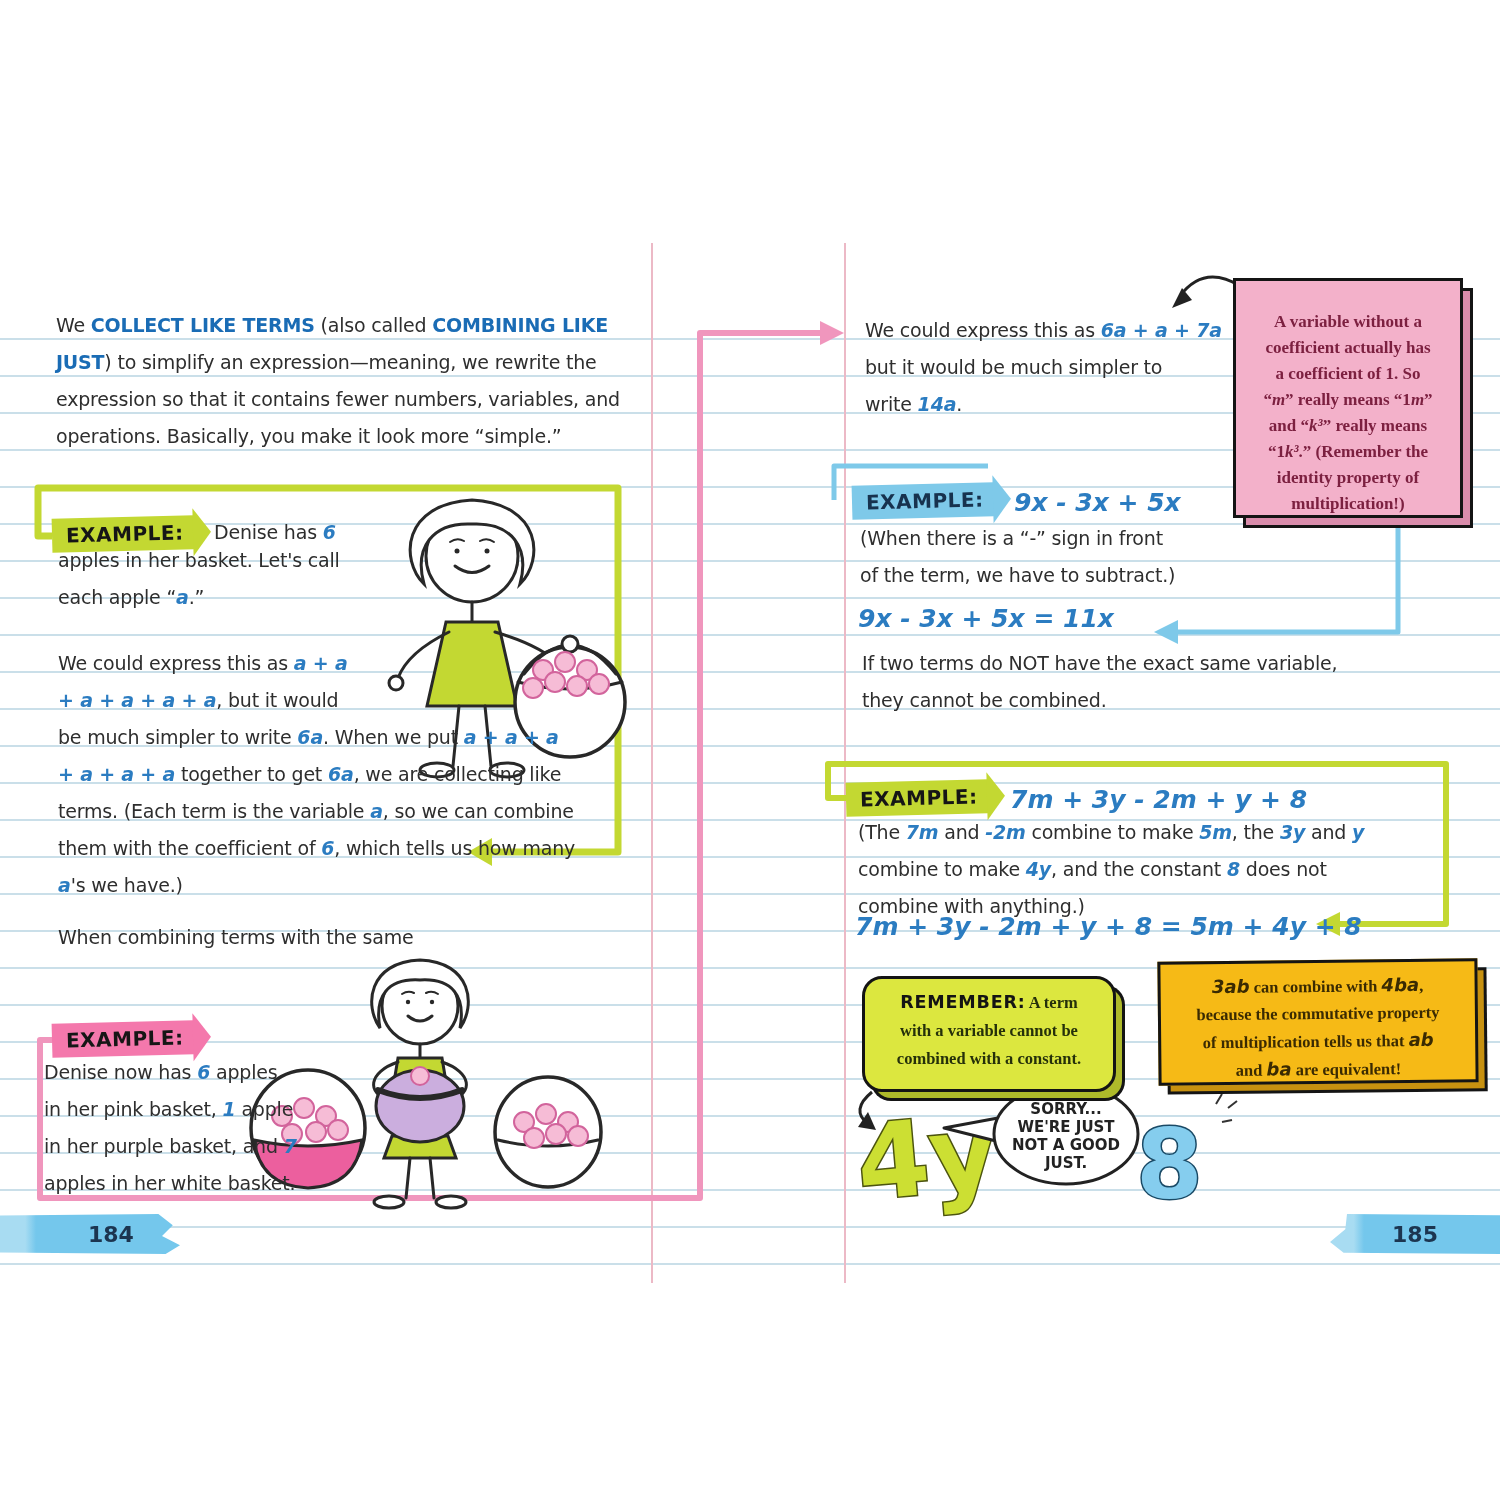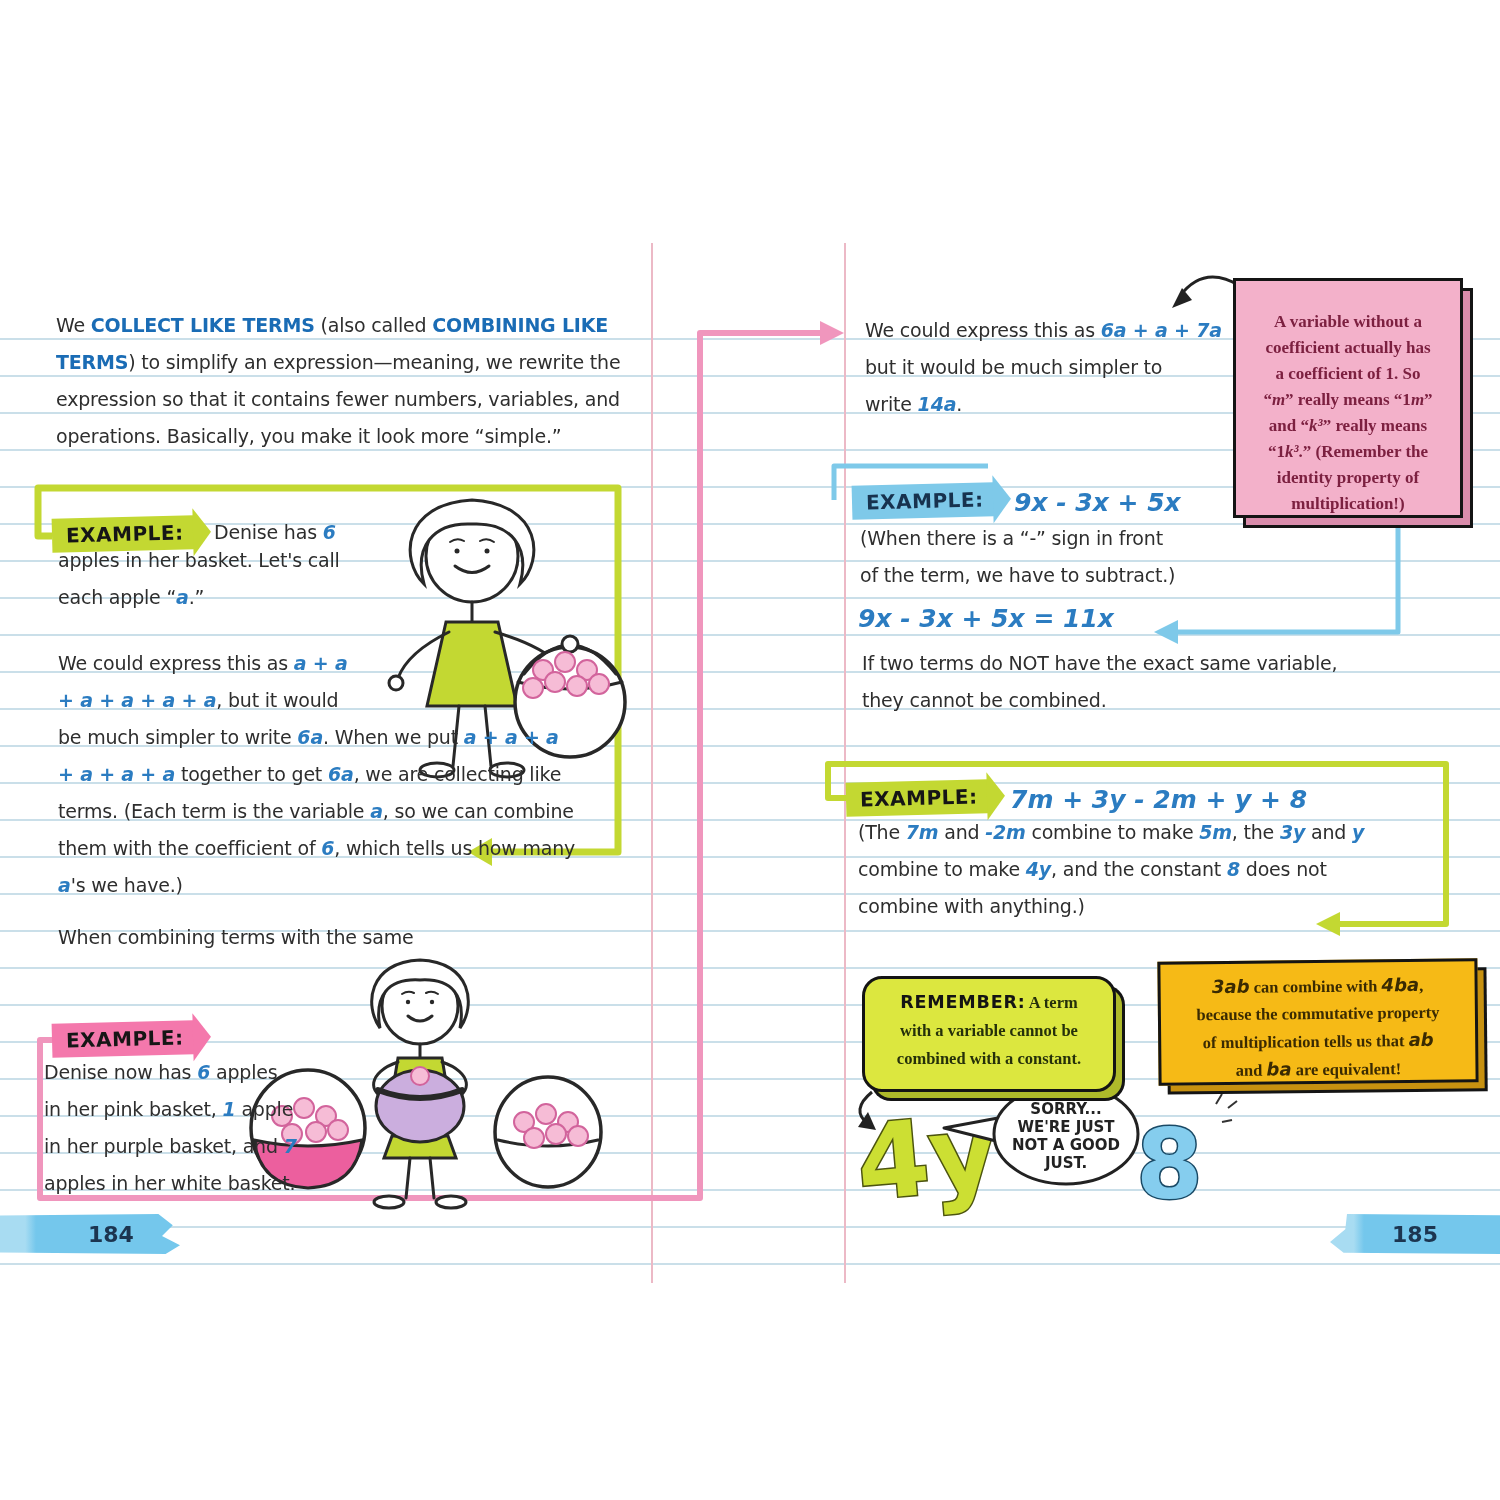--- a/index.html
+++ b/index.html
@@ -178,21 +178,21 @@
     </g>
 
     <g stroke="#222" stroke-width="3" fill="#fff" stroke-linejoin="round">
       <polygon points="998,1118 944,1128 1000,1142"></polygon>
       <ellipse cx="1066" cy="1134" rx="72" ry="50"></ellipse>
     </g>
   </svg>
 
   <div class="txt" style="left:56px;top:307px">
       <div class="tline"><span>We </span><span class="seg-term">COLLECT LIKE TERMS</span><span> (also called </span><span class="seg-term">COMBINING LIKE</span></div>
-      <div class="tline"><span class="seg-term">TERMS</span><span>) to simplify an expression—meaning, we rewrite the</span></div>
+      <div class="tline"><span class="seg-term">JUST</span><span>) to simplify an expression—meaning, we rewrite the</span></div>
       <div class="tline"><span>expression so that it contains fewer numbers, variables, and</span></div>
       <div class="tline"><span>operations. Basically, you make it look more “simple.”</span></div>
     </div>
 
   <div class="banner g" style="left:52px;top:517px">
     <span>EXAMPLE:</span>
   </div>
   <div class="txt" style="left:214px;top:514px">
     <div class="tline"><span>Denise has </span><span class="seg-m">6</span></div>
   </div>
@@ -259,20 +259,21 @@
 
   <div class="banner g" style="left:846px;top:781px">
     <span>EXAMPLE:</span>
   </div>
   <div class="expr" style="left:1010px;top:783px"><span class="seg-m">7m + 3y - 2m + y + 8</span></div>
   <div class="txt" style="left:858px;top:814px">
       <div class="tline"><span>(The </span><span class="seg-m">7m</span><span> and </span><span class="seg-m">-2m</span><span> combine to make </span><span class="seg-m">5m</span><span>, the </span><span class="seg-m">3y</span><span> and </span><span class="seg-m">y</span></div>
       <div class="tline"><span>combine to make </span><span class="seg-m">4y</span><span>, and the constant </span><span class="seg-m">8</span><span> does not</span></div>
       <div class="tline"><span>combine with anything.)</span></div>
     </div>
+  <div class="expr" style="left:855px;top:910px"><span class="seg-m">7m + 3y - 2m + y + 8 = 5m + 4y + 8</span></div>
 
   <div class="note remember" style="left:862px;top:976px;width:254px;height:116px">
       <div class="tline"><span class="seg-marker">REMEMBER:</span><span> A term</span></div>
       <div class="tline"><span>with a variable cannot be</span></div>
       <div class="tline"><span>combined with a constant.</span></div>
     </div>
 
   <div class="note combo" style="left:1158px;top:960px;width:320px;height:124px">
       <div class="tline"><span class="seg-hand">3ab</span><span> can combine with </span><span class="seg-hand">4ba</span><span>,</span></div>
       <div class="tline"><span>because the commutative property</span></div>

